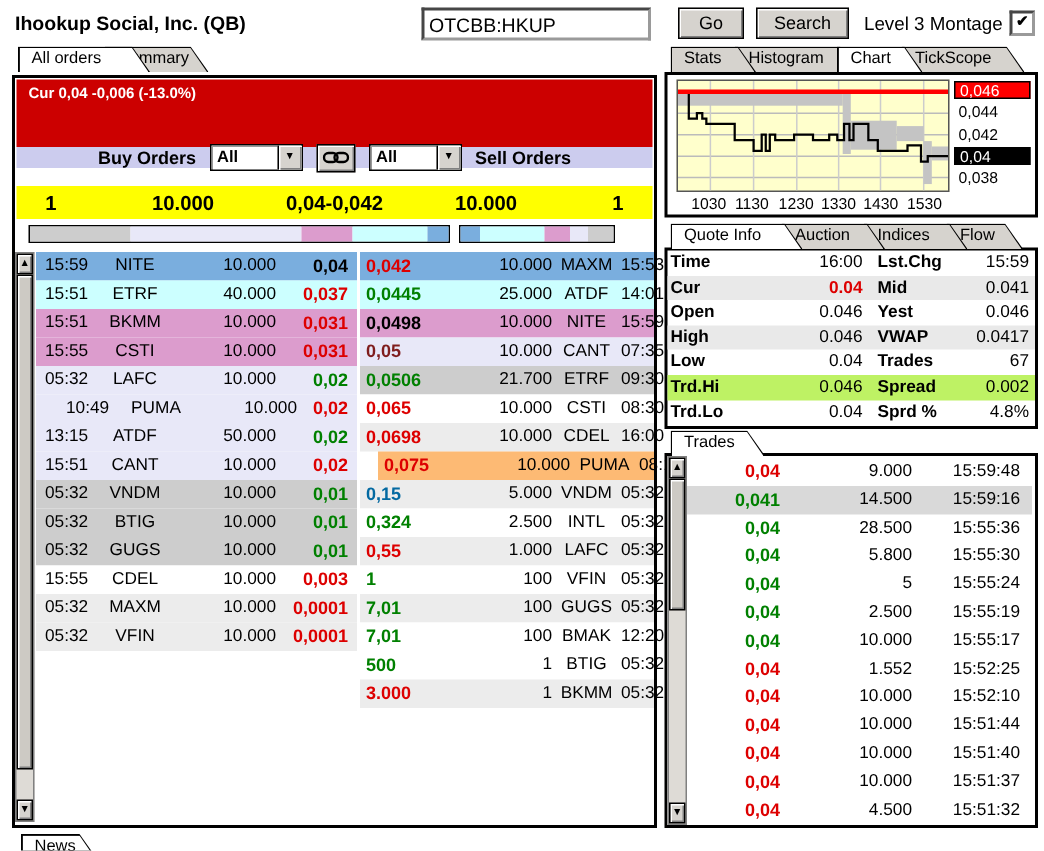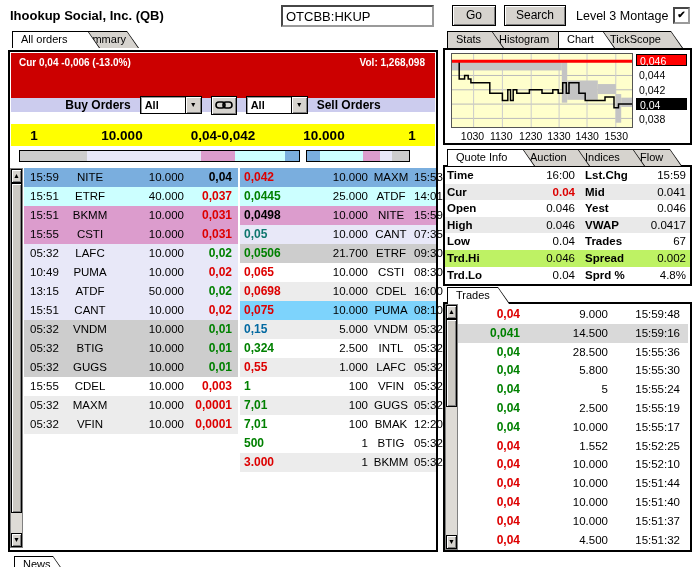--- a/index.html
+++ b/index.html
@@ -126,21 +126,20 @@
 <div id="news-tabs" class="abs" style="left:14px;top:556px;height:17px;">
     <div class="tab active" style="left: 0px; width: 51px; z-index: 50;">
       <span class="tab-inner">News</span>
     </div>
   </div>
 
 <div class="panel" style="left:8px;top:50px;width:430px;height:502px;">
   <div id="red-header">
     <div class="line1">
       <span>Cur 0,04 -0,006 (-13.0%)</span>
-      <span>Vol: 1,268,098</span>
     </div>
   </div>
   <div id="filter-bar">
     <span>Buy Orders</span>
     <span class="sel">
       <span class="val">All</span>
       <span class="dd">▼</span>
     </span>
     <span class="btn3d" style="width:26px;height:19px;padding-top:2px;">
       <svg width="18" height="12" viewBox="0 0 18 12">
@@ -206,21 +205,21 @@
         <span class="c-mm">CSTI</span>
         <span class="c-size">10.000</span>
         <span class="c-price" style="color: rgb(221, 0, 0);">0,031</span>
       </div>
       <div class="book-row buy-grid" style="background: rgb(232, 232, 248);">
         <span class="c-time-l">05:32</span>
         <span class="c-mm">LAFC</span>
         <span class="c-size">10.000</span>
         <span class="c-price" style="color: rgb(0, 128, 0);">0,02</span>
       </div>
-      <div class="book-row buy-grid" style="background: rgb(232, 232, 248);">
+      <div class="book-row buy-grid" style="background: rgb(232, 232, 248); padding-left: 14px;">
         <span class="c-time-l">10:49</span>
         <span class="c-mm">PUMA</span>
         <span class="c-size">10.000</span>
         <span class="c-price" style="color: rgb(221, 0, 0);">0,02</span>
       </div>
       <div class="book-row buy-grid" style="background: rgb(232, 232, 248);">
         <span class="c-time-l">13:15</span>
         <span class="c-mm">ATDF</span>
         <span class="c-size">50.000</span>
         <span class="c-price" style="color: rgb(0, 128, 0);">0,02</span>
@@ -281,21 +280,21 @@
         <span class="c-mm">ATDF</span>
         <span class="c-time-r">14:01</span>
       </div>
       <div class="book-row sell-grid" style="background: rgb(220, 156, 205);">
         <span class="c-price-l" style="color: rgb(0, 0, 0);">0,0498</span>
         <span class="c-size">10.000</span>
         <span class="c-mm">NITE</span>
         <span class="c-time-r">15:59</span>
       </div>
       <div class="book-row sell-grid" style="background: rgb(232, 232, 248);">
-        <span class="c-price-l" style="color: #0f766e;">0,05</span>
+        <span class="c-price-l" style="color: #7f1d1d;">0,05</span>
         <span class="c-size">10.000</span>
         <span class="c-mm">CANT</span>
         <span class="c-time-r">07:35</span>
       </div>
       <div class="book-row sell-grid" style="background: rgb(205, 205, 205);">
         <span class="c-price-l" style="color: rgb(0, 128, 0);">0,0506</span>
         <span class="c-size">21.700</span>
         <span class="c-mm">ETRF</span>
         <span class="c-time-r">09:30</span>
       </div>
@@ -304,21 +303,21 @@
         <span class="c-size">10.000</span>
         <span class="c-mm">CSTI</span>
         <span class="c-time-r">08:30</span>
       </div>
       <div class="book-row sell-grid" style="background: rgb(236, 236, 236);">
         <span class="c-price-l" style="color: rgb(221, 0, 0);">0,0698</span>
         <span class="c-size">10.000</span>
         <span class="c-mm">CDEL</span>
         <span class="c-time-r">16:00</span>
       </div>
-      <div class="book-row sell-grid" style="background: #7dd3fc;">
+      <div class="book-row sell-grid" style="background: #fdba74; margin-left: 12px;">
         <span class="c-price-l" style="color: rgb(221, 0, 0);">0,075</span>
         <span class="c-size">10.000</span>
         <span class="c-mm">PUMA</span>
         <span class="c-time-r">08:10</span>
       </div>
       <div class="book-row sell-grid" style="background: rgb(236, 236, 236);">
         <span class="c-price-l" style="color: #0369a1;">0,15</span>
         <span class="c-size">5.000</span>
         <span class="c-mm">VNDM</span>
         <span class="c-time-r">05:32</span>

